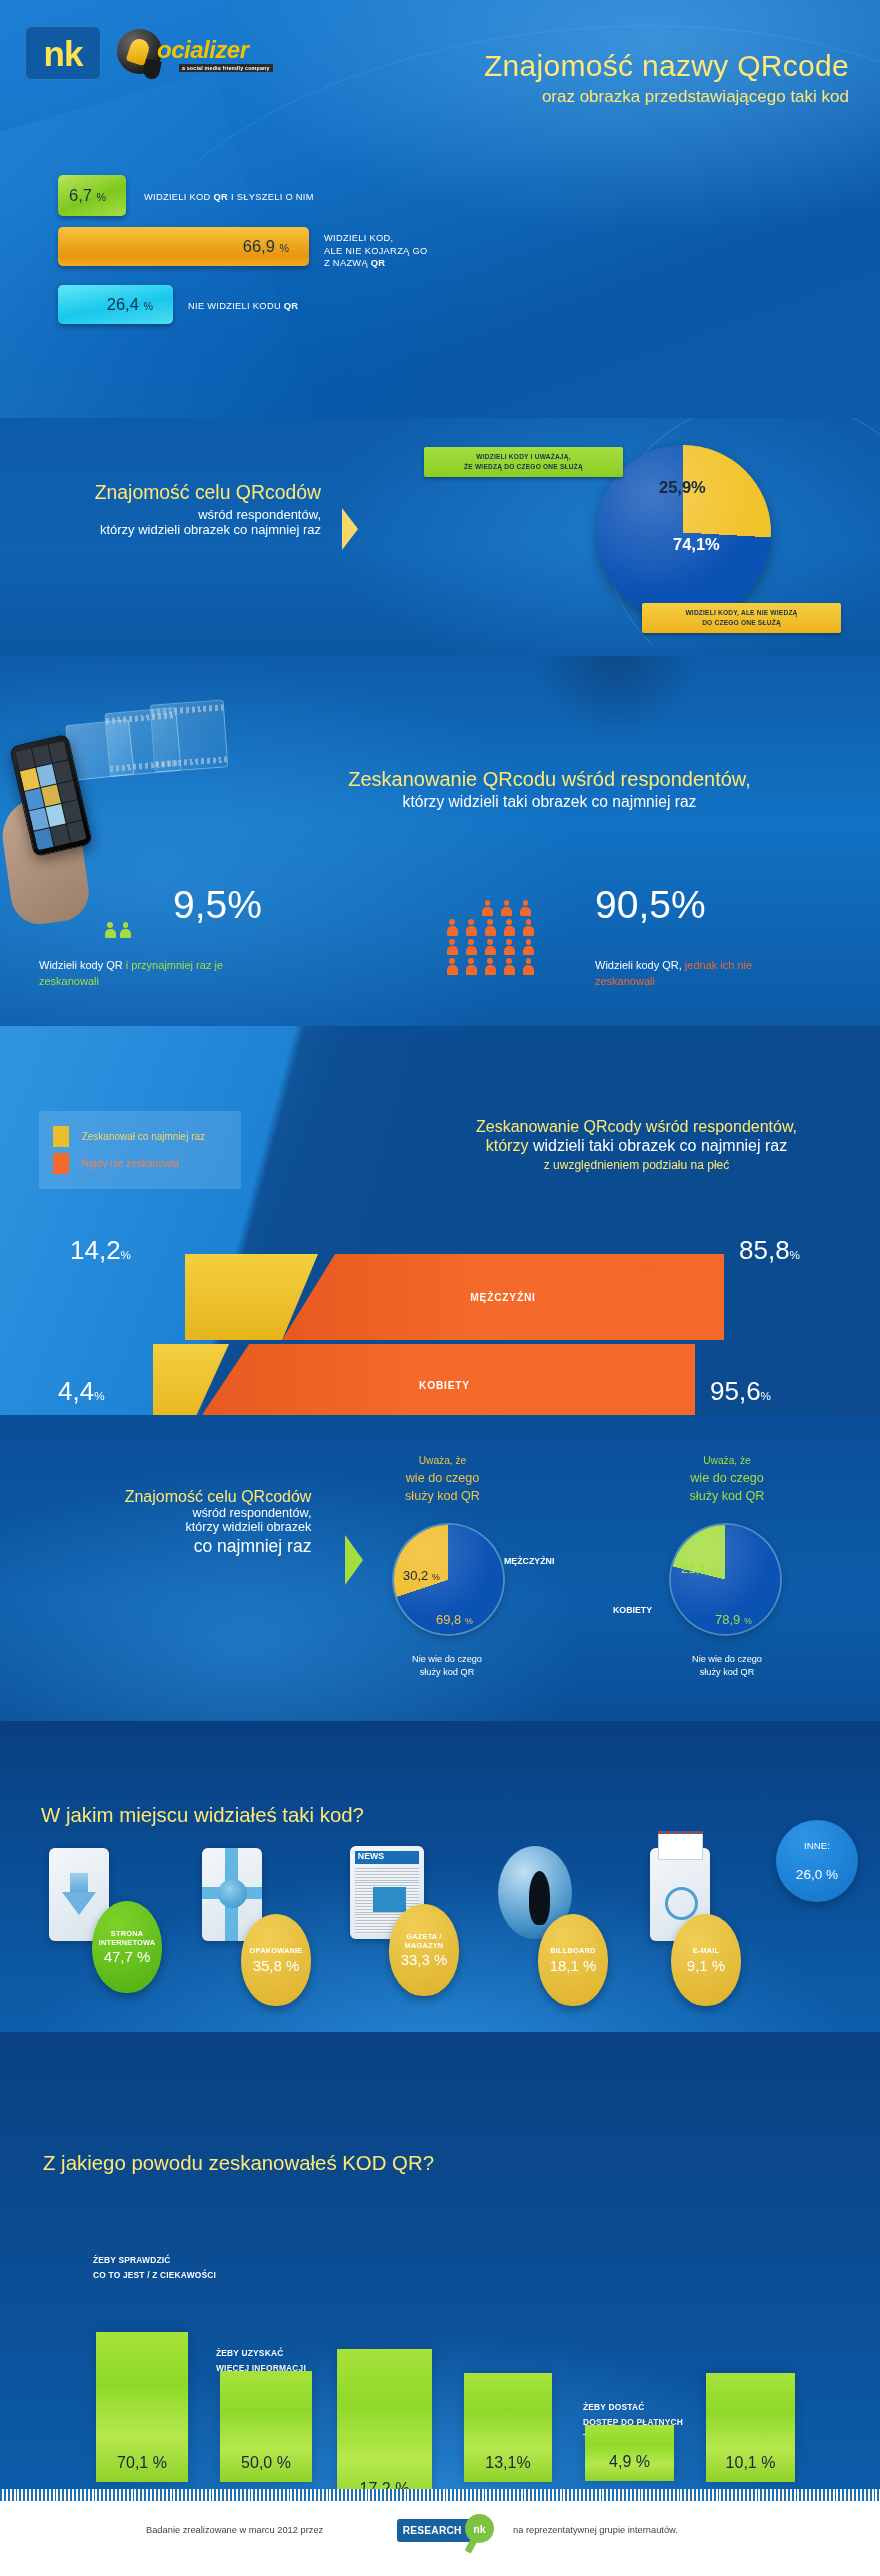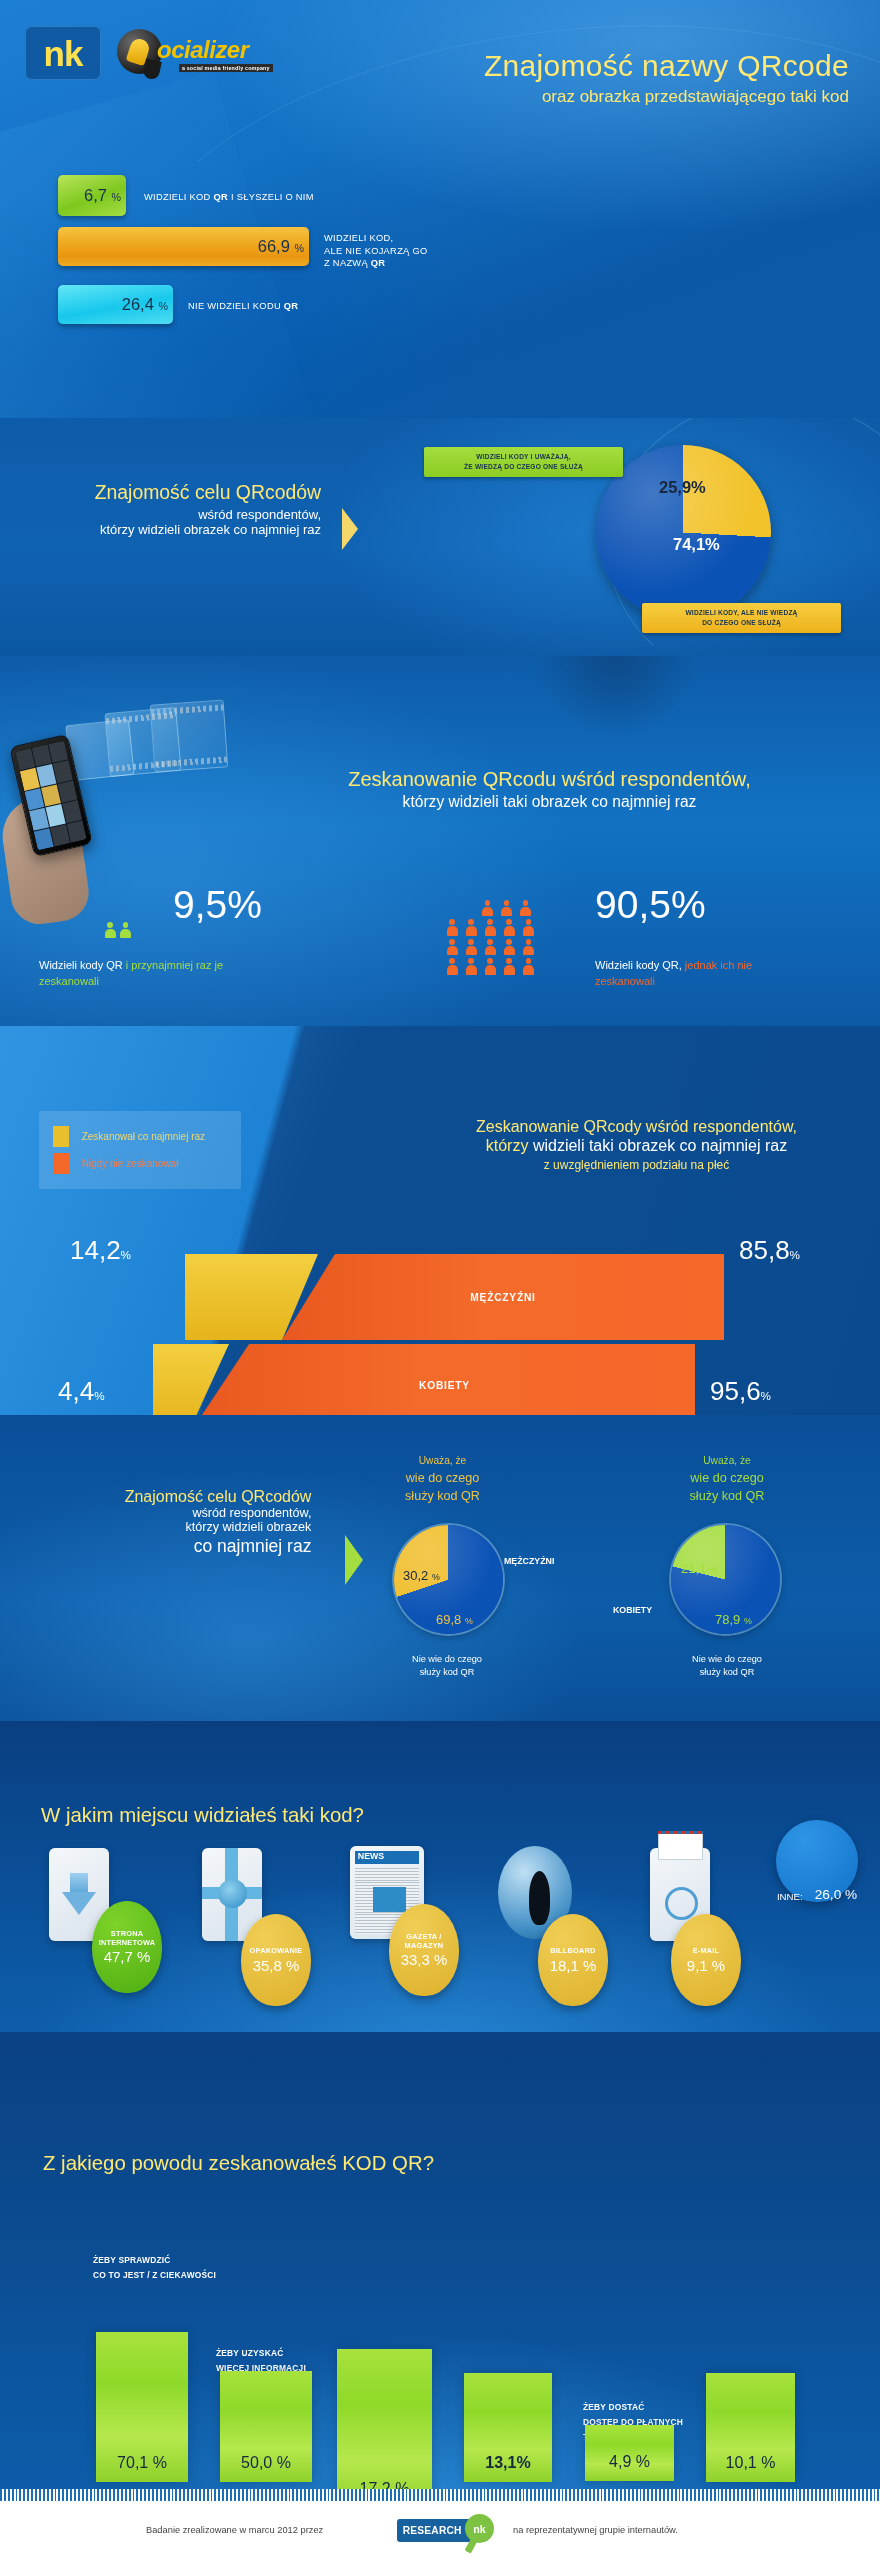--- a/index.html
+++ b/index.html
@@ -137,21 +137,21 @@
     position: absolute; right: 31px; top: 49px; text-align: right;
     font-size: 30px; color: #ffe873; font-weight: 300; letter-spacing: 0.3px;
   }
   .hero-sub {
     position: absolute; right: 31px; top: 87px; text-align: right;
     font-size: 17px; color: #ffe873; font-weight: 300;
   }
   .hbar {
     position: relative; border-radius: 4.9px;
     display: flex; align-items: center; justify-content: flex-end;
-    padding-right: 5px;
+    padding-right: 20px;
     box-shadow: 0 2.9px 5.8px rgba(0,0,0,.30);
   }
   .hbar .val { font-size: 16.5px; color: #19304a; font-weight: 400; }
   .hbar .val .pct { font-size: 10.7px; }
   .hbar-green  { background: linear-gradient(160deg,#b9e55c 0%,#7ec81e 55%,#a5dd45 100%); }
   .hbar-orange { background: linear-gradient(180deg,#f6c341 0%,#eda41a 50%,#e99610 75%,#f0ab22 100%); }
   .hbar-cyan   { background: linear-gradient(170deg,#63e6f7 0%,#17c8ec 55%,#4fdcf2 100%); }
   .hbar-label {
     position: absolute; font-size: 9.3px; color: #ffffff; letter-spacing: 0.3px;
     line-height: 1.35; text-transform: uppercase;
@@ -274,21 +274,21 @@
     display: flex; flex-direction: column; align-items: center; justify-content: center;
     box-shadow: 0 3.9px 8.8px rgba(0,0,0,.30); text-align: center;
   }
   .egg .lb { font-size: 7.4px; font-weight: bold; color: #fff; line-height: 1.25; letter-spacing:0.2px;}
   .egg .vv { font-size: 15px; color: #fff; margin-top: 1px; }
   .egg-green  { background: radial-gradient(circle at 35% 25%, #7ed32a, #4fae12); }
   .egg-gold   { background: radial-gradient(circle at 35% 25%, #f0ce55, #ddb02a); }
   .circle-inne {
     position: absolute; left: 776px; top: 1820px; width: 82px; height: 82px; border-radius: 50%;
     background: radial-gradient(circle at 35% 25%, #2e95e6, #1172c9);
-    display: flex; flex-direction: row; align-items: flex-end; justify-content: center;
+    display: flex; flex-direction: column; align-items: center; justify-content: center;
     box-shadow: 0 3.9px 9.7px rgba(0,0,0,.28);
     gap: 12px;
   }
   .circle-inne .lb { font-size: 9.7px; color: #fff; }
   .circle-inne .vv { font-size: 13.6px; color: #fff; margin-top: 3.9px; }
 
   .placeicon { position: absolute; width: 60px; height: 93px; border-radius: 5.8px;
                background: linear-gradient(150deg,#f4f7fa,#d9e3ec); box-shadow: 0 2.9px 7.8px rgba(0,0,0,.25); }
 
   
@@ -642,21 +642,21 @@
     <div>ŻEBY DOSTAĆ ZNIŻKĘ</div>
     <div>LUB KUPON</div>
   </div>
   <div class="vbar" style="left:337px;top:2349px;width:95px;height:159px;">
     <div class="vv">17,2 %</div>
   </div>
 
   <div class="vlabel" style="left:464px;top:2404px;">
     <div>ŻEBY COŚ KUPIĆ</div>
   </div>
-  <div class="vbar" style="left:464px;top:2373px;width:88px;height:109px;font-weight:bold;">
+  <div class="vbar" style="left:464px;top:2373px;width:88px;height:109px;">
     <div class="vv">13,1%</div>
   </div>
 
   <div class="vlabel" style="left:583px;top:2400px;">
     <div>ŻEBY DOSTAĆ</div>
     <div>DOSTĘP DO PŁATNYCH</div>
     <div>TREŚCI</div>
   </div>
   <div class="vbar" style="left:585px;top:2425px;width:89px;height:56px;">
     <div class="vv">4,9 %</div>

